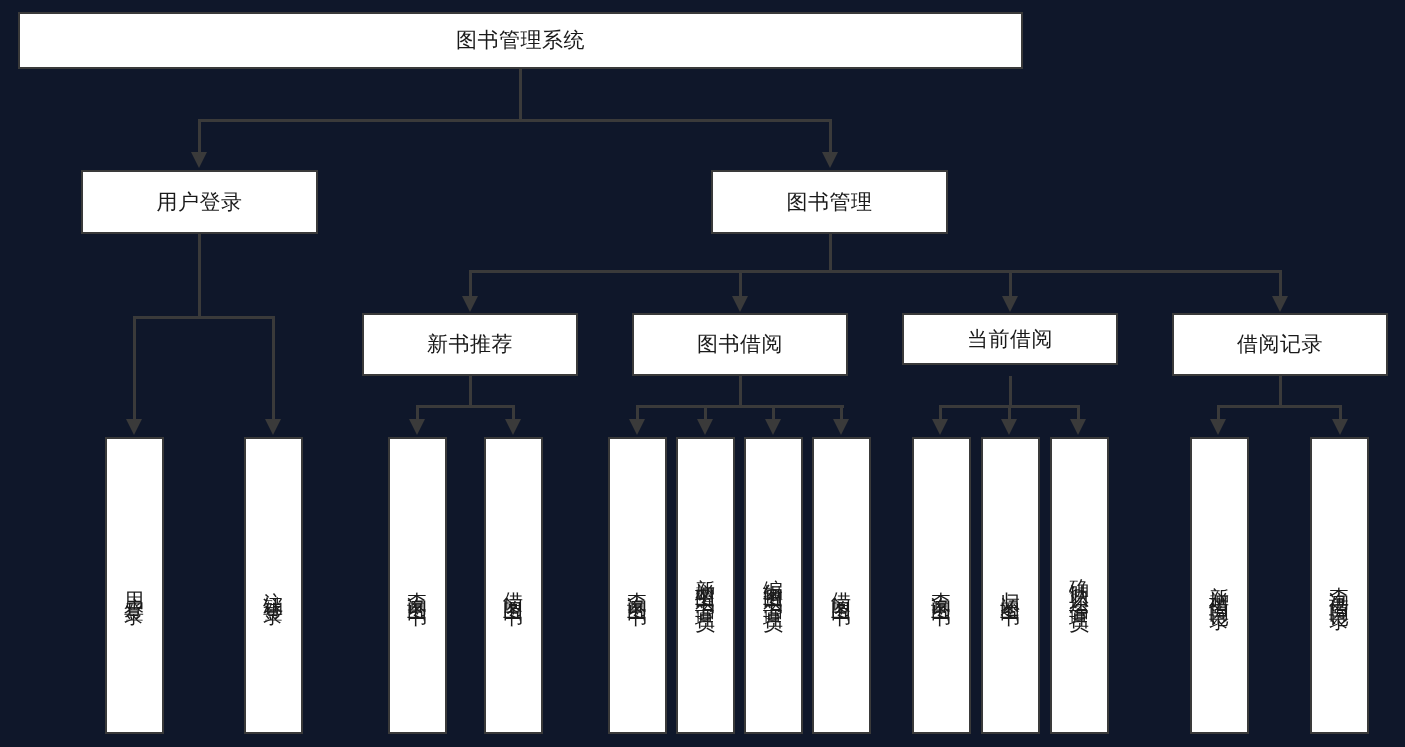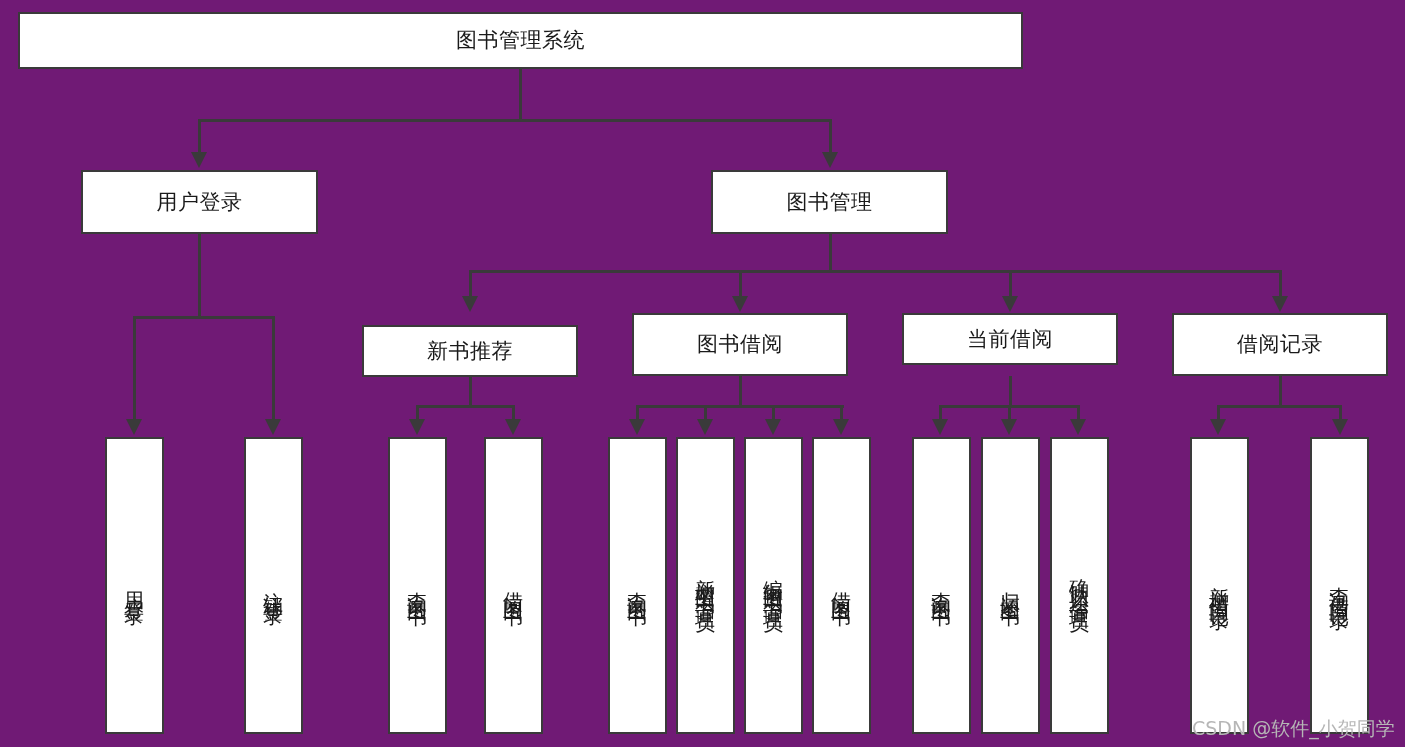--- a/index.html
+++ b/index.html
@@ -8,21 +8,21 @@
     padding: 0;
     background: #ffffff;
   }
   body {
     font-family: "DejaVu Sans", "Liberation Sans", sans-serif;
   }
   #canvas {
     position: relative;
     width: 1405px;
     height: 747px;
-    background: #701a75;
+    background: #0f172a;
     overflow: hidden;
   }
   
   .node {
     position: absolute;
     box-sizing: border-box;
     border: 2.5px solid #3a3a3a;
     background: #ffffff;
     display: flex;
     align-items: center;
@@ -158,21 +158,21 @@
     <span class="label">图书管理系统</span>
   </div>
 
   <div class="node h" style="left:81px; top:170px; width:237px; height:64px;">
     <span class="label">用户登录</span>
   </div>
   <div class="node h" style="left:711px; top:170px; width:237px; height:64px;">
     <span class="label">图书管理</span>
   </div>
 
-  <div class="node h" style="left:362px; top:313px; width:216px; height:52px;margin-top:12px;">
+  <div class="node h" style="left:362px; top:313px; width:216px; height:63px;">
     <span class="label">新书推荐</span>
   </div>
   <div class="node h" style="left:632px; top:313px; width:216px; height:63px;align-items:center;">
     <span class="label">图书借阅</span>
   </div>
   <div class="node h" style="left:902px; top:313px; width:216px; height:52px;">
     <span class="label">当前借阅</span>
   </div>
   <div class="node h" style="left:1136px; top:313px; width:216px; height:63px;margin-left:36px;">
     <span class="label">借阅记录</span>
@@ -215,15 +215,14 @@
     <span class="label">确认归还（管理员）</span>
   </div>
 
   <div class="node v" style="left:1190px; top:437px; width:59px; height:297px;">
     <span class="label">新增借阅记录</span>
   </div>
   <div class="node v" style="left:1310px; top:437px; width:59px; height:297px;">
     <span class="label">查询借阅记录</span>
   </div>
 
-  <div id="watermark" style="left:1192px; top:716px;">CSDN @软件_小贺同学</div>
 
 </div>
 
 </body></html>

